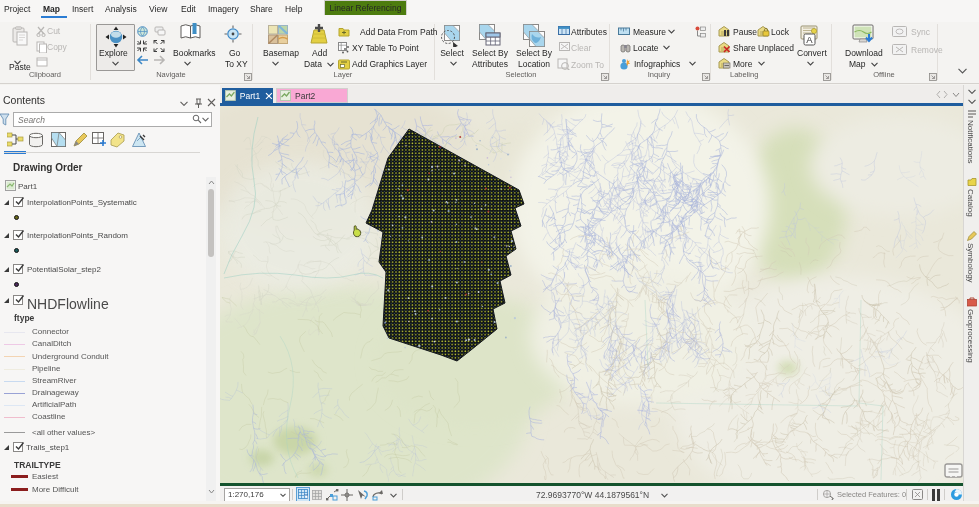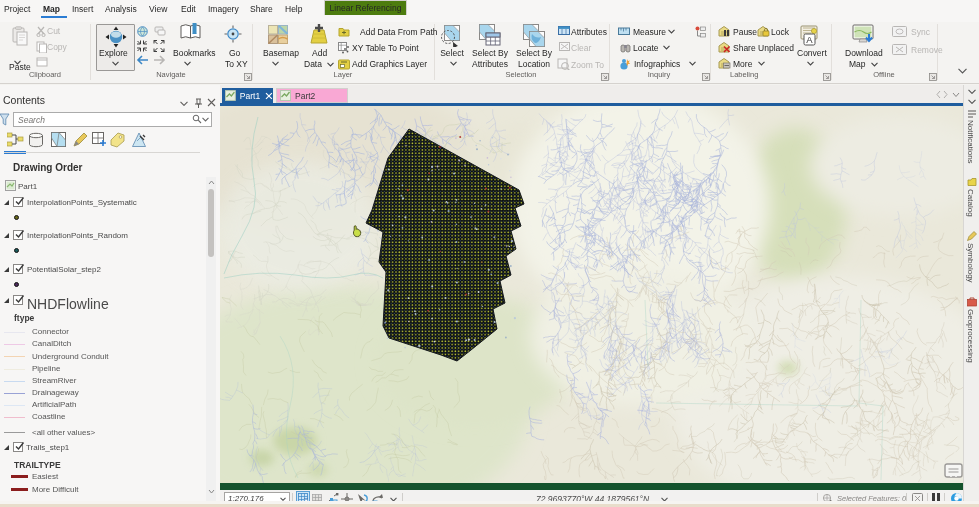--- a/index.html
+++ b/index.html
@@ -684,21 +684,21 @@
     <circle cx="182.4" cy="79.4" r="0.8" fill="#9ab0c8" opacity="0.9"></circle>
     <g transform="translate(131,119)">
       <path d="M3.2 5.2 L3.2 2 Q3.2 0.7 4.2 0.7 Q5.2 0.7 5.2 2 L5.2 4.4 Q5.5 3.6 6.4 3.9 Q7.2 4.2 7.1 5 Q7.6 4.4 8.3 4.9 Q9 5.4 8.8 6.2 Q9.6 6 9.7 6.9 Q9.8 8.6 9.2 10 Q8.5 11.6 6.6 11.6 L5 11.6 Q3.6 11 2.9 9.6 Q2.2 8.2 2.6 6.6 Z" fill="#c8de48" stroke="#46491c" stroke-width="0.9"></path>
     </g>
     <g transform="translate(725,358)">
       <rect x="0" y="0" width="17" height="13" rx="2" fill="#f6f6f4" stroke="#9a9896" stroke-width="1.4"></rect>
       <path d="M3.5 5 h10 M3.5 8 h10" stroke="#9a9896" stroke-width="1.2"></path>
       <path d="M2 12 v-3 M6 13 v-2 M11 13 v-2 M15 12 v-3" stroke="#f6f6f4" stroke-width="1.6"></path>
     </g>
   </svg>
-<div class="abs" style="left:220px;top:483px;width:743px;height:18px;background:#f2f1f0;border-top:7px solid #14532d;font-style:italic;">
+<div class="abs" style="left:220px;top:483px;width:743px;height:18px;background:#f2f1f0;border-top:3px solid #14532d;">
 <div style="position:absolute;left:4px;top:1.5px;width:66px;height:14px;background:#fff;border:1px solid #a6a4a2;"></div>
 <div style="position:absolute;left:8px;top:4px;font-size:8px;color:#3a3a3a;">1:270,176</div>
 <svg style="position:absolute;left:60px;top:7px" width="6" height="4.300000000000001" viewBox="0 0 6 4.300000000000001">
       <path d="M0.5 0.8 L3.0 3.3000000000000003 L5.5 0.8" fill="none" stroke="#555" stroke-width="1.1"></path>
     </svg>
 <div style="position:absolute;left:72px;top:3px;width:1px;height:11px;background:#cfcdca;"></div>
 <div style="position:absolute;left:76px;top:1px;width:14px;height:15px;background:#cfe6f7;border:1px solid #5a9fd4;"></div>
 <svg style="position:absolute;left:78px;top:3px" width="10" height="11" viewBox="0 0 10 11">
       <rect x="0.5" y="0.5" width="9" height="9" fill="none" stroke="#3b87c6" stroke-width="0.8"></rect>
       <path d="M0.5 3.5 h9 M0.5 6.5 h9 M3.5 0.5 v9 M6.5 0.5 v9" stroke="#3b87c6" stroke-width="0.7"></path>

